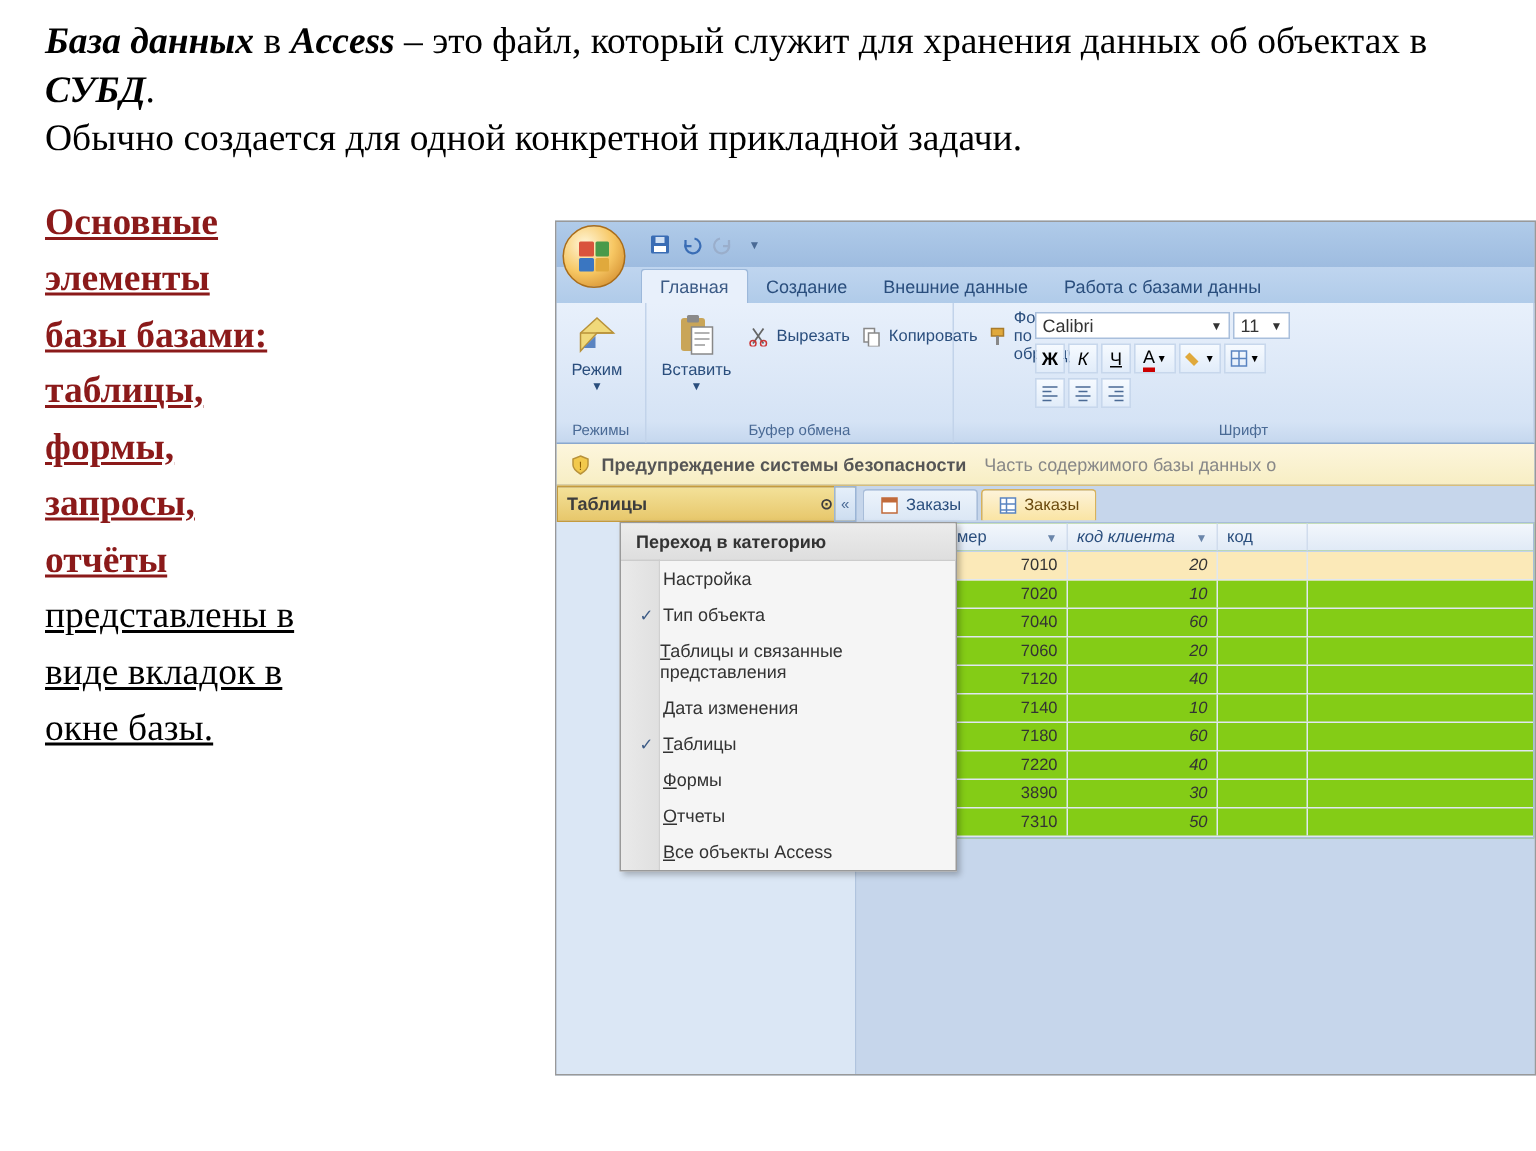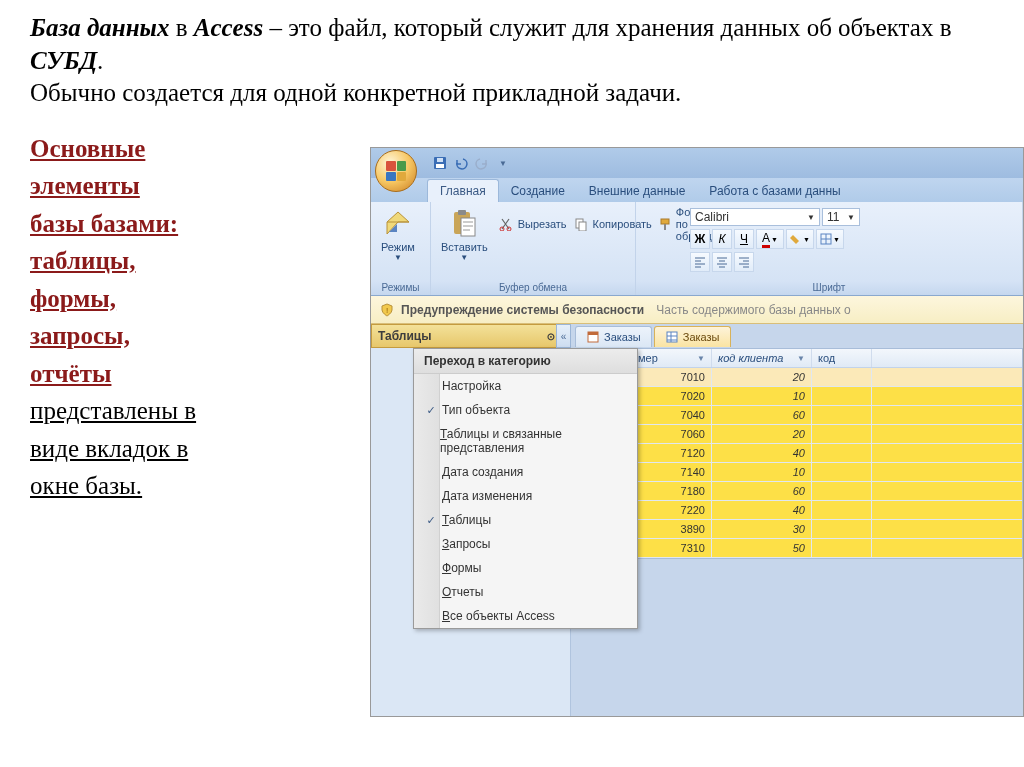--- a/index.html
+++ b/index.html
@@ -70,21 +70,21 @@
   .menubg { position:absolute; left:0; top:0; bottom:0; width:26px; background:linear-gradient(90deg,#eaeaea,#e0e0e0); border-right:1px solid #d0d0d0;}
   .ctxmenu .items { position:relative; }
   
   
   .docarea { flex:1; background:#c6d6eb; }
   .doctabs { height:24px; display:flex; align-items:center; padding-left:4px;}
   .doctab { display:flex; align-items:center; gap:4px; padding:3px 10px; font-size:11px; background:linear-gradient(#ecf3fb,#dbe7f5); border:1px solid #a8bdd9; border-bottom:none; margin-right:2px; border-radius:3px 3px 0 0; color:#2a4e7d;}
   .doctab.active { background:linear-gradient(#fdf3d9,#fae4a3); border-color:#d8b25a; color:#6b4a0f;}
   .tabico { width:14px;height:14px;display:flex;align-items:center;justify-content:center;}
   
-  .grid { background:#fde047; border:1px solid #a8bdd9; margin- top:0; }
+  .grid { background:#84cc16; border:1px solid #a8bdd9; margin- top:0; }
   .gridhdr { display:flex; background:linear-gradient(#f3f7fc,#e0eaf6); border-bottom:1px solid #c2d3ea;}
   .gcell { border-right:1px solid #d0dced; padding:3px 6px; font-size:11px; color:#2a4e7d; display:flex; align-items:center; justify-content:space-between;}
   .gcell .dd { font-size:8px; color:#6a85aa;}
   .gridrow { display:flex; border-bottom:1px solid #e0e7f0;}
   .gdcell { border-right:1px solid #e0e7f0; padding:3px 6px; font-size:11px; color:#333; text-align:right;}
   .gridrow.selected { background:#fbe9b8;}
   
   .col-id { width:60px;} .col-c1 { width:80px;} .col-c2{width:100px;font-style:italic;} .col-c3{width:60px;}
 </style>
 </head>
@@ -317,35 +317,27 @@
               <div class="ctxitem">
                 <span class="check">✓</span>
                 <span>Тип объекта</span>
               </div>
               <div class="ctxitem">
                 <span class="check"></span>
                 <span><u>Т</u>аблицы и связанные представления</span>
               </div>
               <div class="ctxitem">
                 <span class="check"></span>
-                <span><u>Д</u>ата создания</span>
-              </div>
-              <div class="ctxitem">
-                <span class="check"></span>
                 <span><u>Д</u>ата изменения</span>
               </div>
             </div>
           <div id="menu-items-2">
               <div class="ctxitem">
                 <span class="check">✓</span>
                 <span><u>Т</u>аблицы</span>
-              </div>
-              <div class="ctxitem">
-                <span class="check"></span>
-                <span><u>З</u>апросы</span>
               </div>
               <div class="ctxitem">
                 <span class="check"></span>
                 <span><u>Ф</u>ормы</span>
               </div>
               <div class="ctxitem">
                 <span class="check"></span>
                 <span><u>О</u>тчеты</span>
               </div>
               <div class="ctxitem">

